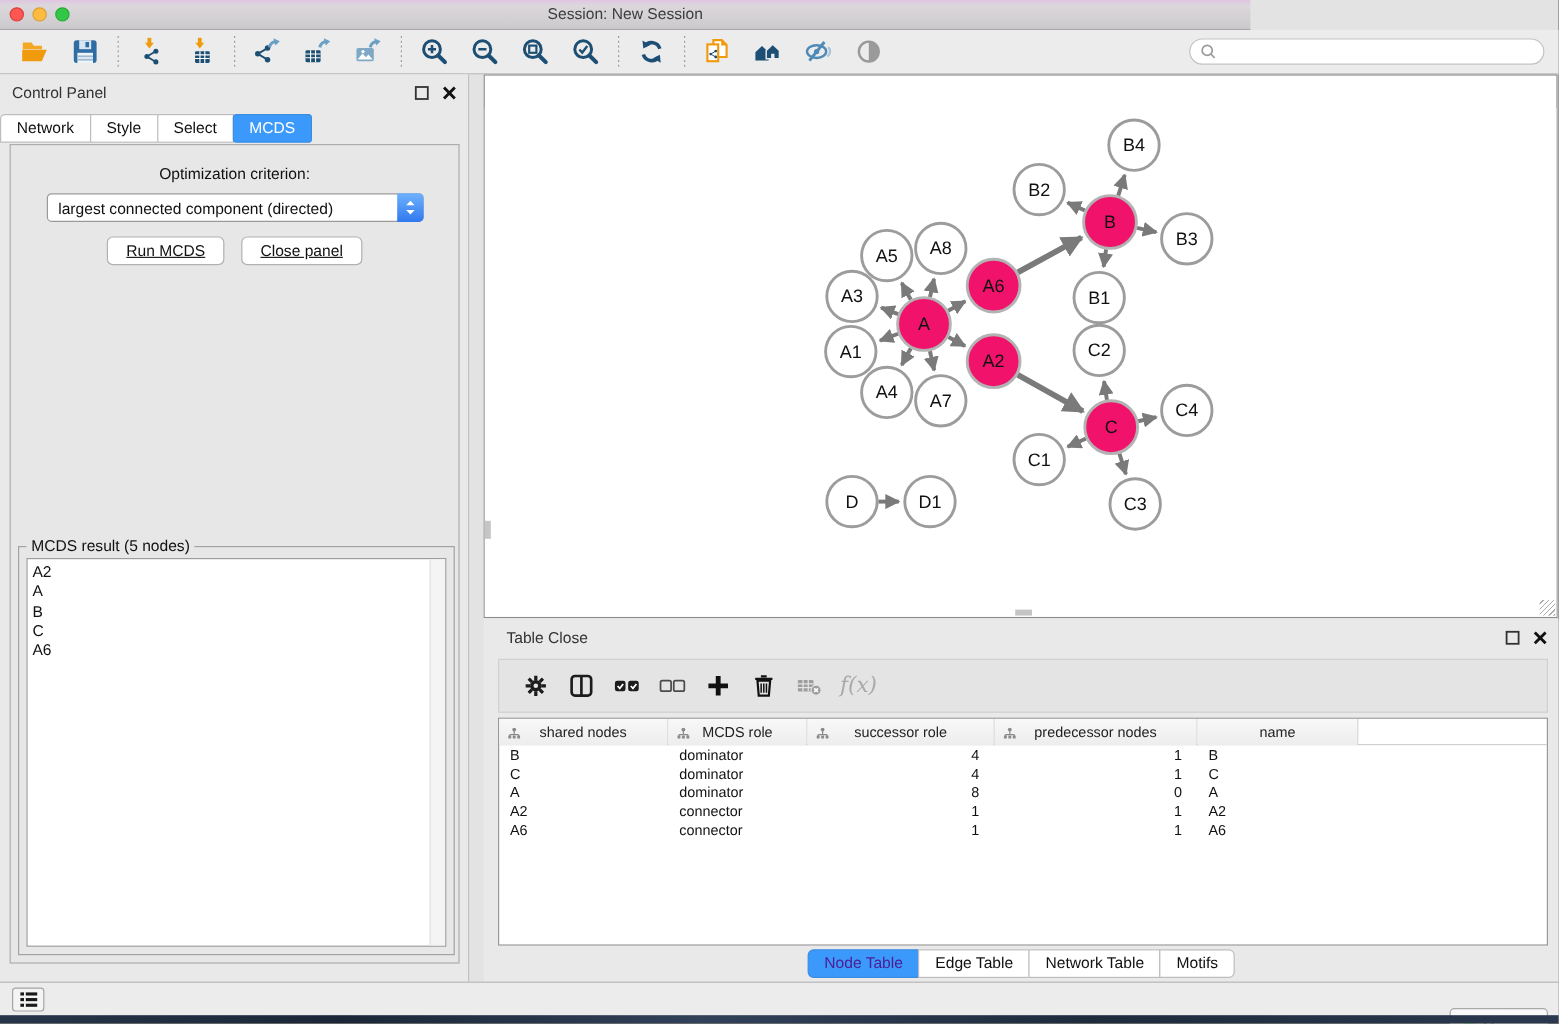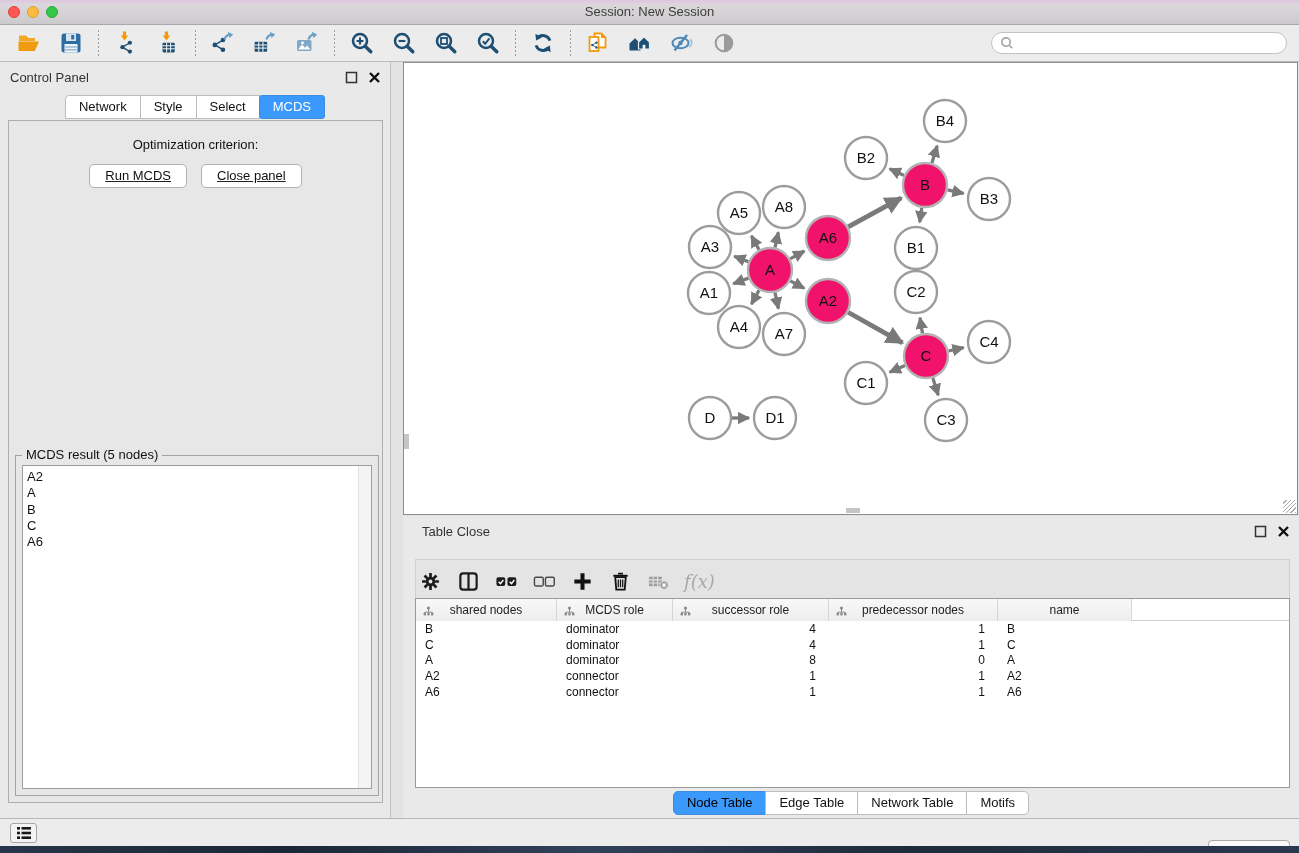--- a/index.html
+++ b/index.html
@@ -1,21 +1,21 @@
 <!DOCTYPE html>
 <html style="--accent: #3b99fc; --green: #2ba32c;"><head>
 <meta charset="utf-8">
 <style>
   * { margin:0; padding:0; box-sizing:border-box; }
   html,body { background:#222; }
   .app { position:relative; width:1299px; height:853px; overflow:hidden;
          font-family:"Liberation Sans", sans-serif; background:#e3e3e3; color:#222; }
 
   
-  .titlebar { position:absolute; left:0; top:0; width:1299px; height:25px;
+  .titlebar { position:absolute; left:0; top:0; width:1042px; height:25px;
     background:linear-gradient(180deg,#e0c4e1 0%,#dcd7dc 18%,#d4d2d4 55%,#cbc9cb 100%);
     border-bottom:1px solid #a8a8a8; }
   .lights { position:absolute; left:8px; top:6px; display:flex; gap:7px; }
   .light { width:12px; height:12px; border-radius:50%; }
   .light.red { background:#fc5753; border:1px solid #df3e39; }
   .light.yellow { background:#fdbc40; border:1px solid #de9f34; }
   .light.green { background:#33c748; border:1px solid #27aa35; }
   .titlebar .title { position:absolute; left:0; right:0; top:4px; text-align:center;
     font-size:13px; color:#3c3c3c; }
 
@@ -33,21 +33,21 @@
   .searchbox input { border:none; outline:none; flex:1; font-size:12px; background:transparent;
     font-family:"Liberation Sans",sans-serif; }
 
   
   .control-panel { position:absolute; left:0; top:62px; width:391px; height:756px;
     background:#e9e9e9; border-right:1px solid #c2c2c2; }
   .panel-head { position:absolute; left:0; top:0; width:100%; height:30px;padding-left:16px; }
   .panel-head .ptitle { position:absolute; left:10px; top:8px; font-size:13px; color:#333; }
   .panel-head .pbtns { position:absolute; right:8px; top:7px; display:flex; gap:7px; }
   .pbtn { width:16px; height:16px; display:flex; align-items:center; justify-content:center; }
-  .ctabs { position:absolute; left:0; top:33px; width:100%; display:flex; justify-content:center; }
+  .ctabs { position:absolute; left:0; top:33px; width:100%; display:flex; justify-content:flex-start; }
   .ctab { font-size:13px; padding:3px 13px 4px; background:#fff; border:1px solid #bdbdbd;
     margin-left:-1px; color:#111; }
   .ctab:first-child { border-radius:4px 0 0 0; margin-left:0; }
   .ctab:last-child { border-radius:0 4px 0 0; }
   .ctab.active { background:var(--accent,#3b99fc); color:#fff; border-color:#3b8de2; border-radius:3px; }
   .cp-content { position:absolute; left:8px; right:7px; top:58px; bottom:15px;
     border:1px solid #aeaeae; background:#e7e7e7; }
   .opt-label { margin-top:16px; text-align:center; font-size:13px; color:#111; }
   .dropdown { margin:9px auto 0; width:314px; height:24px; background:#fff;
     border:1px solid #9a9a9a; border-radius:4px; display:flex; align-items:center; position:relative; }
@@ -81,41 +81,41 @@
   .nub-v { position:absolute; left:0; top:371px; width:5px; height:15px; background:#c5c5c5; }
   .nub-h { position:absolute; left:442px; bottom:1px; width:14px; height:5px; background:#c5c5c5; }
   .grip { position:absolute; right:1px; bottom:1px; width:13px; height:13px;
     background:repeating-linear-gradient(135deg, transparent 0 2px, #aaa 2px 3px); }
 
   
   .table-panel { position:absolute; left:403px; top:516px; width:896px; height:302px;
     background:#e9e9e9; }
   .tp-toolbar { position:absolute; left:12px; right:9px; top:33px; height:45px;
     background:#e4e4e4; border:1px solid #d0d0d0; display:flex; align-items:center;
-    gap:10px;margin-top:10px; }
+    padding-left:16px; gap:10px; }
   .tp-icon { width:28px; height:28px; display:flex; align-items:center; justify-content:center; }
   .fx-label { font-family:"DejaVu Serif", serif; font-style:italic; font-size:18px; color:#a9a9a9;
     margin-left:2px; }
   .tp-table { position:absolute; left:12px; right:9px; top:82px; height:190px;
     background:#fff; border:1px solid #999; overflow:hidden; }
   .thead { display:flex; height:22px; border-bottom:1px solid #cfcfcf; }
   .th { position:relative; height:22px; background:linear-gradient(180deg,#f8f8f8,#ededed);
     border-right:1px solid #d6d6d6; font-size:12px; color:#222;
     display:flex; align-items:center; justify-content:center; }
   .th .hicon { position:absolute; left:7px; top:6px; }
   .trow { display:flex; height:15.8px; align-items:center; }
   .td { font-size:12px; color:#111; overflow:hidden; white-space:nowrap; }
   .td.left { text-align:left; padding-left:9px; }
   .td.right { text-align:right; padding-right:13px; }
   .tp-tabs { position:absolute; left:0; right:0; top:275px; display:flex; justify-content:center; }
   .ttab { font-size:13px; padding:3px 13px 4px; background:#fff; border:1px solid #bdbdbd;
     margin-left:-1px; color:#111; }
   .ttab:first-child { border-radius:5px 0 0 5px; margin-left:0; }
   .ttab:last-child { border-radius:0 5px 5px 0; }
-  .ttab.active { background:var(--accent,#3b99fc); color:#000000; border-color:#3b8de2; }
+  .ttab.active { background:var(--accent,#3b99fc); color:#4c1d95; border-color:#3b8de2; }
 
   
   .status-bar { position:absolute; left:0; top:818px; width:1299px; height:28px;
     background:#ececec; border-top:1px solid #b7b7b7; }
   .listbtn { position:absolute; left:10px; top:4px; width:27px; height:20px; background:#f4f4f4;
     border:1px solid #a5a5a5; border-radius:3px; display:flex; align-items:center; justify-content:center; }
   .membtn { position:absolute; right:9px; top:4px; height:31px; background:#fafafa;
     border:1px solid #a9a9a9; border-radius:4px; display:flex; align-items:center;
     gap:6px; padding:0 10px; font-size:12px; color:#111;margin-top:17px; }
   .memdot { width:11px; height:11px; border-radius:50%; background:var(--green,#2ba32c); }
@@ -325,20 +325,29 @@
       </span>
     </div>
     <div class="ctabs" id="control-tabs">
         <div class="ctab">Network</div>
         <div class="ctab">Style</div>
         <div class="ctab">Select</div>
         <div class="ctab active">MCDS</div>
       </div>
     <div class="cp-content">
       <div class="opt-label">Optimization criterion:</div>
+      <div class="dropdown">
+        <span class="val">largest connected component (directed)</span>
+        <span class="stepper">
+          <svg width="12" height="16" viewBox="0 0 12 16">
+              <path d="M2.5 6L6 2.2 9.5 6z" fill="#fff"></path>
+              <path d="M2.5 10L6 13.8 9.5 10z" fill="#fff"></path>
+            </svg>
+        </span>
+      </div>
       <div class="btn-row">
         <button class="btn">Run MCDS</button>
         <button class="btn">Close panel</button>
       </div>
       <div class="groupbox">
         <span class="legend">MCDS result (5 nodes)</span>
         <div class="listbox">
           <div id="mcds-list" style="padding-top:3px;">
               <div class="listitem">A2</div>
               <div class="listitem">A</div>

